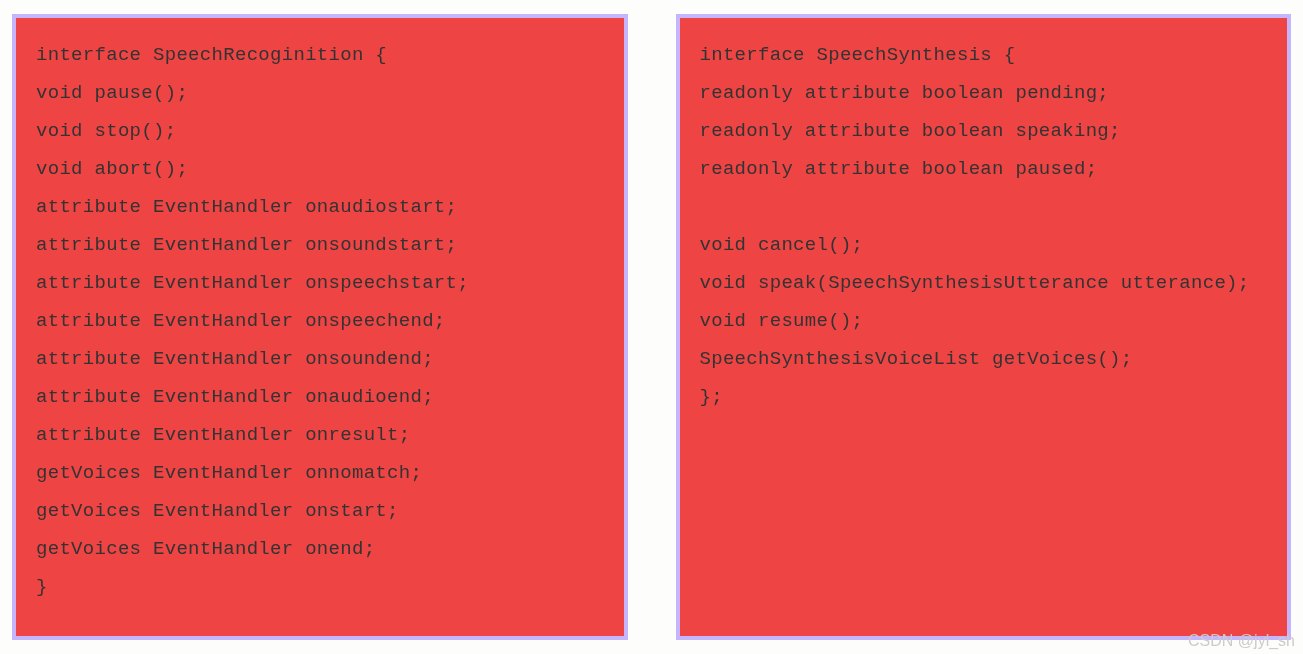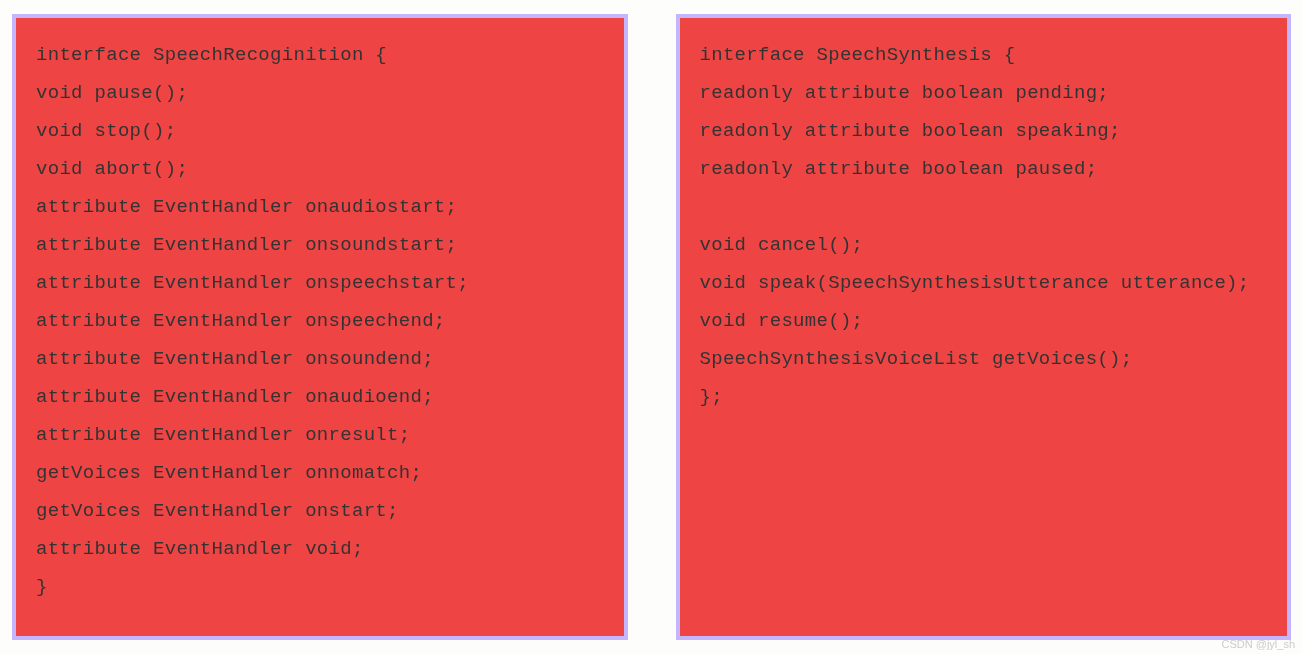--- a/index.html
+++ b/index.html
@@ -31,42 +31,42 @@
       letter-spacing: 0.3px;
     }
     .code-line.blank {
       height: 38px;
     }
     .watermark {
       position: absolute;
       right: 8px;
       bottom: 4px;
       font-family: Arial, sans-serif;
-      font-size: 11px;
+      font-size: 16px;
       color: #ccc;
     }
   </style>
 </head>
 <body>
 
 <div class="code-box">
   <div class="code-line">interface SpeechRecoginition {</div>
   <div class="code-line">void pause();</div>
   <div class="code-line">void stop();</div>
   <div class="code-line">void abort();</div>
   <div class="code-line">attribute EventHandler onaudiostart;</div>
   <div class="code-line">attribute EventHandler onsoundstart;</div>
   <div class="code-line">attribute EventHandler onspeechstart;</div>
   <div class="code-line">attribute EventHandler onspeechend;</div>
   <div class="code-line">attribute EventHandler onsoundend;</div>
   <div class="code-line">attribute EventHandler onaudioend;</div>
   <div class="code-line">attribute EventHandler onresult;</div>
   <div class="code-line">getVoices EventHandler onnomatch;</div>
   <div class="code-line">getVoices EventHandler onstart;</div>
-  <div class="code-line">attribute EventHandler void;</div>
+  <div class="code-line">getVoices EventHandler onend;</div>
   <div class="code-line">}</div>
 </div>
 
 <div class="code-box">
   <div class="code-line">interface SpeechSynthesis {</div>
   <div class="code-line">readonly attribute boolean pending;</div>
   <div class="code-line">readonly attribute boolean speaking;</div>
   <div class="code-line">readonly attribute boolean paused;</div>
   <div class="code-line blank"></div>
   <div class="code-line">void cancel();</div>

